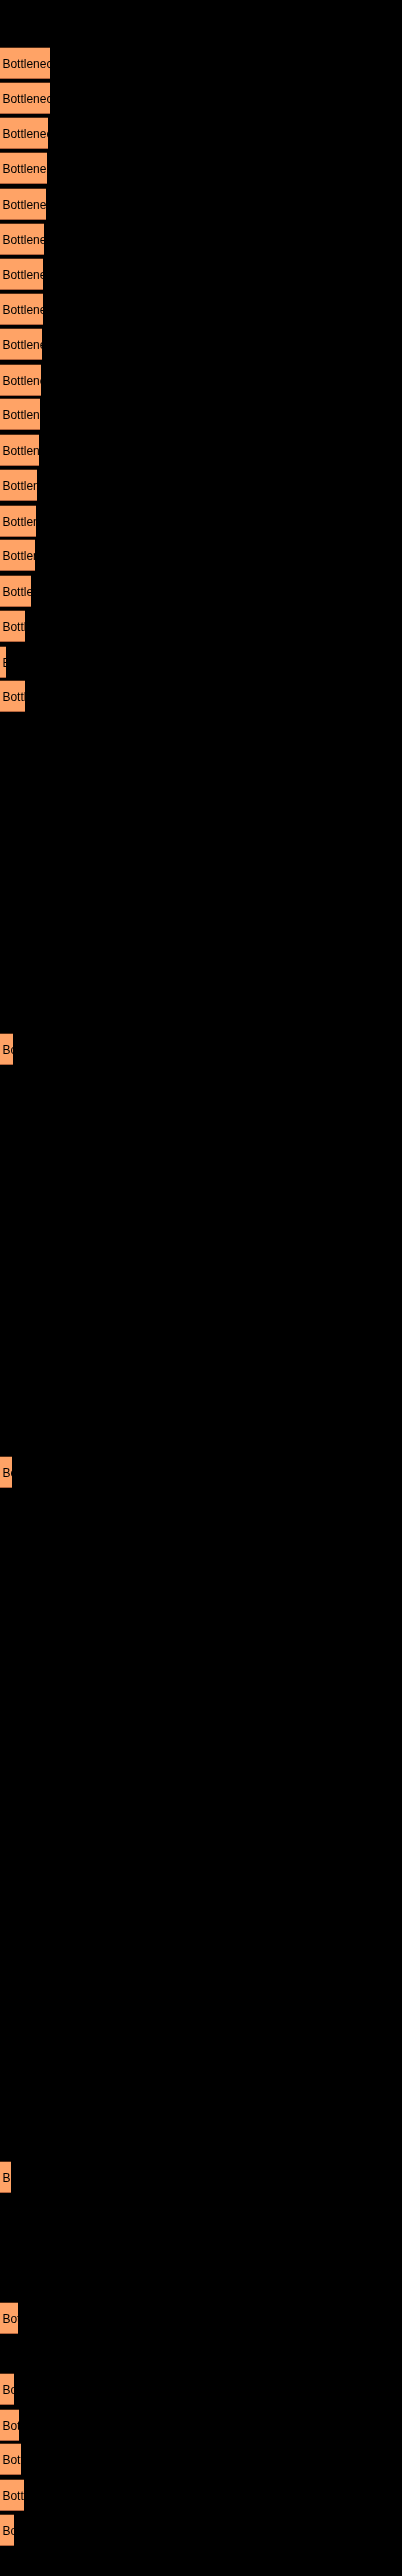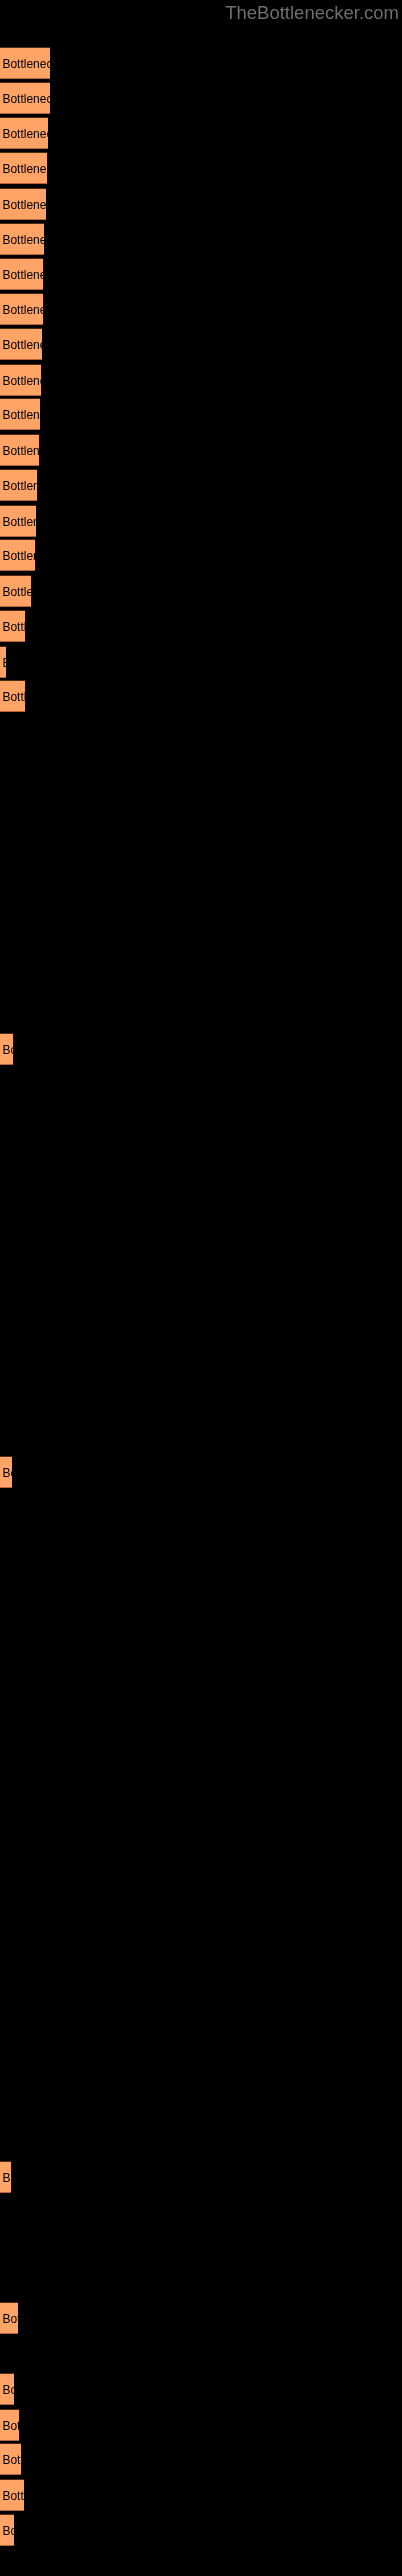--- a/index.html
+++ b/index.html
@@ -68,21 +68,20 @@
     font-size:12px;
     color:#000000;
     white-space:nowrap;
   }
 </style>
 </head>
 <body>
 
 <div id="page">
 
-  <div id="watermark">TheBottlenecker.com</div>
 
   <div id="plot">
       <div class="bar-row" style="top: 47px;">
         <div class="bar" style="width: 50px; height: 32px;">
           <div class="bar-clip" style="width: 50px; height: 32px;">
             <div class="bar-label">Bottleneck result</div>
           </div>
         </div>
       </div>
       <div class="bar-row" style="top: 82px;">

